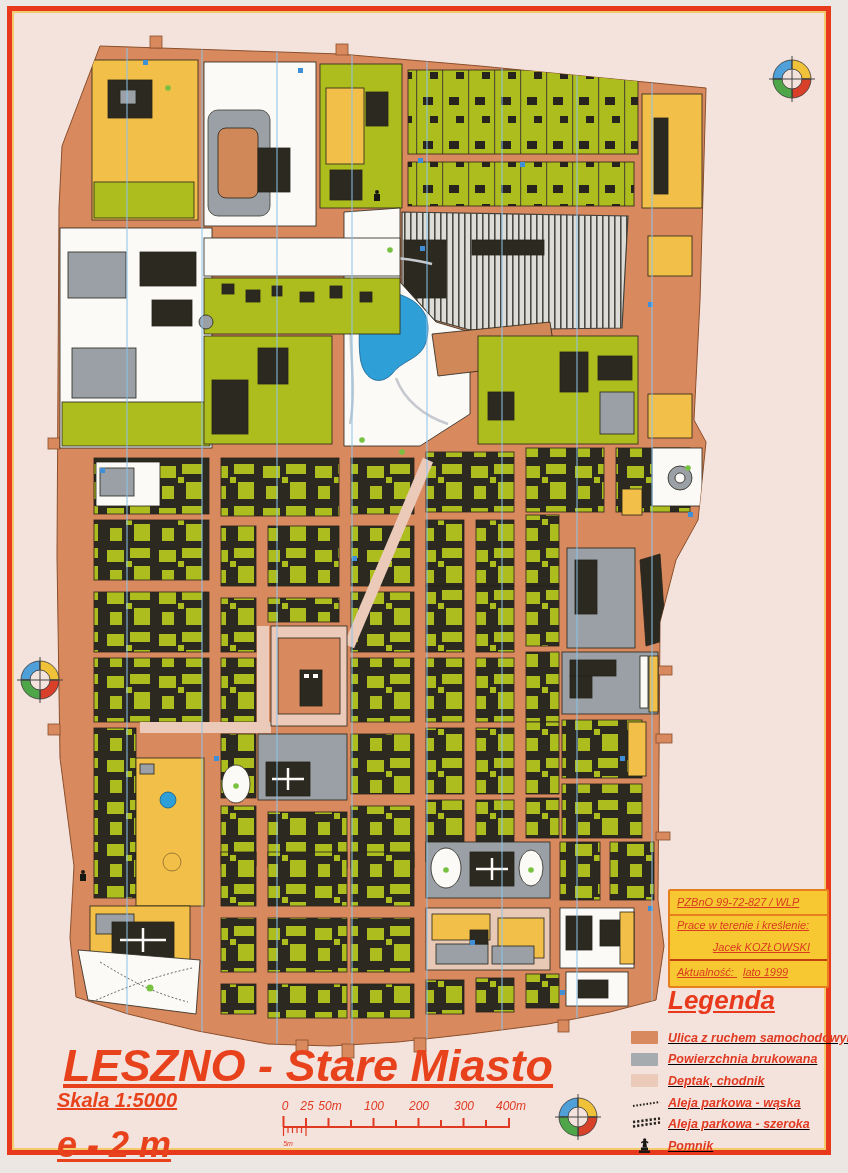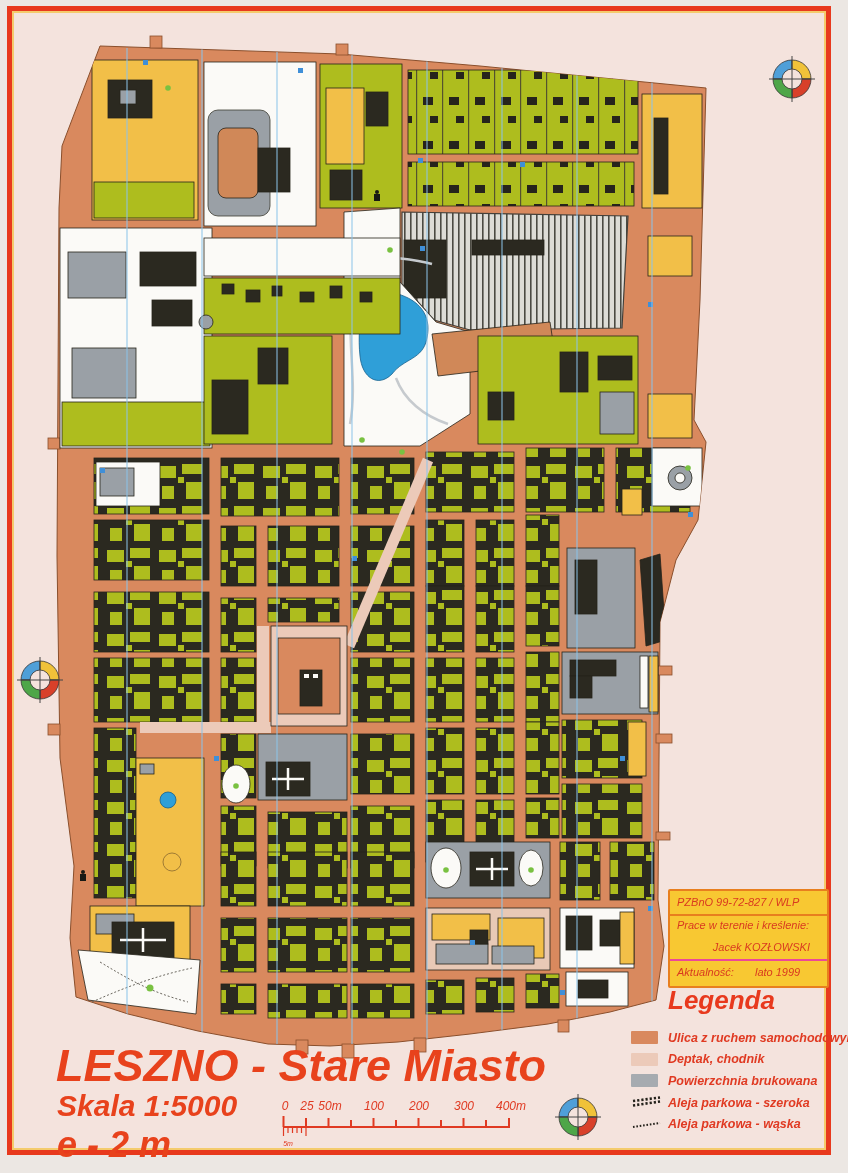--- a/index.html
+++ b/index.html
@@ -2,35 +2,35 @@
 <html><head>
 <meta charset="utf-8">
 <style>
   html,body{margin:0;padding:0;background:#e9e4e0;}
   .page{position:relative;width:848px;height:1173px;background:#ece7e3;overflow:hidden;
         font-family:"Liberation Sans", sans-serif;}
   .paper{position:absolute;left:7px;top:6px;width:824px;height:1149px;
          background:#f4e3dd;border:5px solid #e8391d;box-sizing:border-box;
          box-shadow:inset 0 0 0 2px rgba(244,196,80,.8);}
   .map-svg{position:absolute;left:0;top:0;}
-  .overlay{position:absolute;}
-  .map-title{left:56px;top:1040px;font-size:45px;font-weight:bold;font-style:italic;
+  .overlay{position:absolute;text-decoration:underline;}
+  .map-title{left:63px;top:1040px;font-size:45px;font-weight:bold;font-style:italic;
              color:#e8421c;letter-spacing:0px;white-space:nowrap;text-align:center;}
-  .map-scale{left:57px;top:1089px;font-size:30px;font-weight:bold;font-style:italic;color:#e8421c;}
+  .map-scale{left:57px;top:1089px;font-size:20px;font-weight:bold;font-style:italic;color:#e8421c;}
   .map-equi{left:57px;top:1124px;font-size:36px;font-weight:bold;font-style:italic;color:#e8421c;}
   .scalebar{left:268px;top:1094px;width:270px;height:58px;}
   .credits{left:668px;top:889px;width:161px;height:99px;background:#f8c832;
            border:2px solid #e87f1e;border-radius:2px;box-sizing:border-box;
            font-style:italic;color:#d93a20;font-size:11px;line-height:1.25;}
   .credits .sec{padding:3px 7px;}
   .credits .sec1{border-bottom:2px solid #e87f1e;padding-top:5px;padding-bottom:4px;}
-  .credits .sec2{border-bottom:2px solid #ec4899;padding-bottom:5px;}
+  .credits .sec2{border-bottom:2px solid #c2410c;padding-bottom:5px;}
   .credits .sec2 .author{text-align:right;padding-right:10px;margin-top:8px;}
   .credits .sec3{padding-top:5px;}
-  .credits .sec3 .val{margin-left:18px;}
+  .credits .sec3 .val{margin-left:6px;}
   .legend-title{left:668px;top:985px;font-size:26px;font-weight:bold;font-style:italic;color:#e8391d;}
   .legend{left:631px;top:1027px;width:206px;}
   .legend-row{display:flex;align-items:center;height:21.6px;gap:7px;}
   .legend-sym{width:30px;display:flex;justify-content:flex-start;align-items:center;flex:0 0 30px;}
   .swatch{width:27px;height:13px;border-radius:1px;}
   .legend-label{font-size:12.5px;font-style:italic;font-weight:700;color:#e03a22;white-space:nowrap;}
 </style>
 </head>
 <body>
 
@@ -439,41 +439,52 @@
   <div class="overlay legend-title">Legenda</div>
   <div class="overlay legend">
     <div class="legend-row">
       <span class="legend-sym">
         <span class="swatch" style="background-color: rgb(217, 137, 94);"></span>
       </span>
       <span class="legend-label">Ulica z ruchem samochodowym</span>
     </div>
     <div class="legend-row">
       <span class="legend-sym">
+        <span class="swatch" style="background-color: rgb(166, 171, 176);"></span>
+      </span>
+      <span class="legend-label">Powierzchnia brukowana</span>
+    </div>
+    <div class="legend-row">
+      <span class="legend-sym">
         <span class="swatch" style="background-color: rgb(236, 202, 185);"></span>
       </span>
       <span class="legend-label">Deptak, chodnik</span>
     </div>
     <div class="legend-row">
       <span class="legend-sym">
-        <span class="swatch" style="background-color: rgb(166, 171, 176);"></span>
-      </span>
-      <span class="legend-label">Powierzchnia brukowana</span>
+        <svg width="30" height="12" viewBox="0 0 30 12">
+          <line x1="2" y1="9" x2="29" y2="5" stroke="#23211a" stroke-width="2" stroke-dasharray="1.6,1.8"></line>
+        </svg>
+      </span>
+      <span class="legend-label">Aleja parkowa - wąska</span>
     </div>
     <div class="legend-row">
       <span class="legend-sym">
         <svg width="30" height="14" viewBox="0 0 30 14">
           <line x1="2" y1="9.5" x2="29" y2="5.5" stroke="#23211a" stroke-width="2.6" stroke-dasharray="2.2,2"></line>
           <line x1="2" y1="5" x2="29" y2="1.5" stroke="#23211a" stroke-width="2.6" stroke-dasharray="2.2,2"></line>
         </svg>
       </span>
       <span class="legend-label">Aleja parkowa - szeroka</span>
     </div>
     <div class="legend-row">
       <span class="legend-sym">
-        <svg width="30" height="12" viewBox="0 0 30 12">
-          <line x1="2" y1="9" x2="29" y2="5" stroke="#23211a" stroke-width="2" stroke-dasharray="1.6,1.8"></line>
+        <svg width="30" height="16" viewBox="0 0 30 16">
+          <rect x="8" y="12.5" width="11" height="2.5" fill="#191914"></rect>
+          <rect x="10" y="9.5" width="7" height="3" fill="#191914"></rect>
+          <path d="M11.5,9.5 L12.2,4.5 L10.5,5.5 L10,4 L13,2.5 L14.5,2.5 L17.5,4 L17,5.5 L15.3,4.5 L16,9.5 Z" fill="#191914"></path>
+          <circle cx="13.7" cy="1.8" r="1.6" fill="#191914"></circle>
         </svg>
       </span>
-      <span class="legend-label">Aleja parkowa - wąska</span>
+      <span class="legend-label">Pomnik</span>
     </div>
   </div>
 </div>
 
 </body></html>

